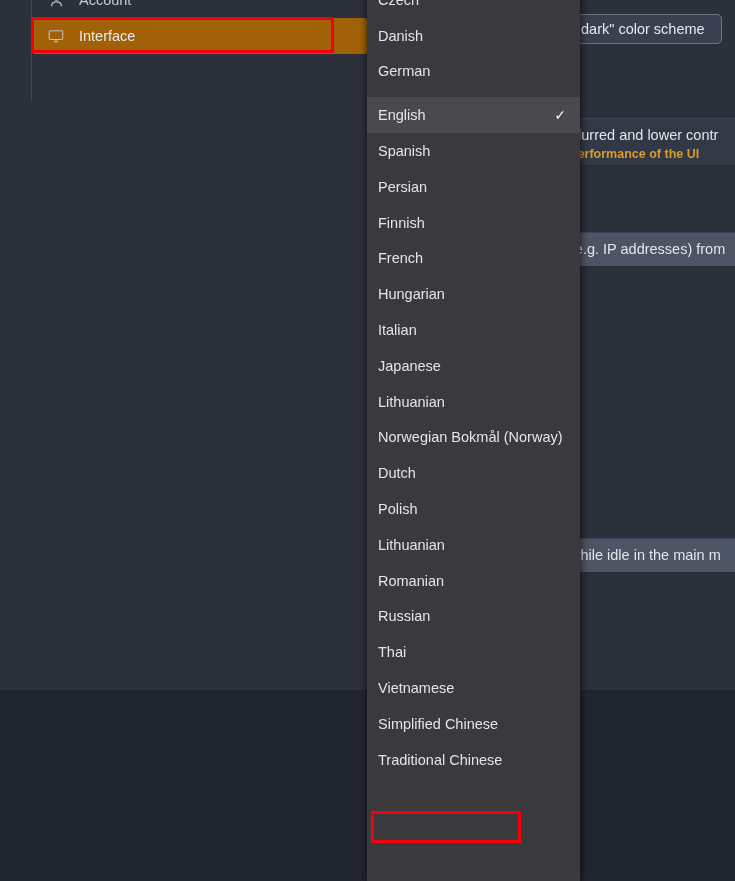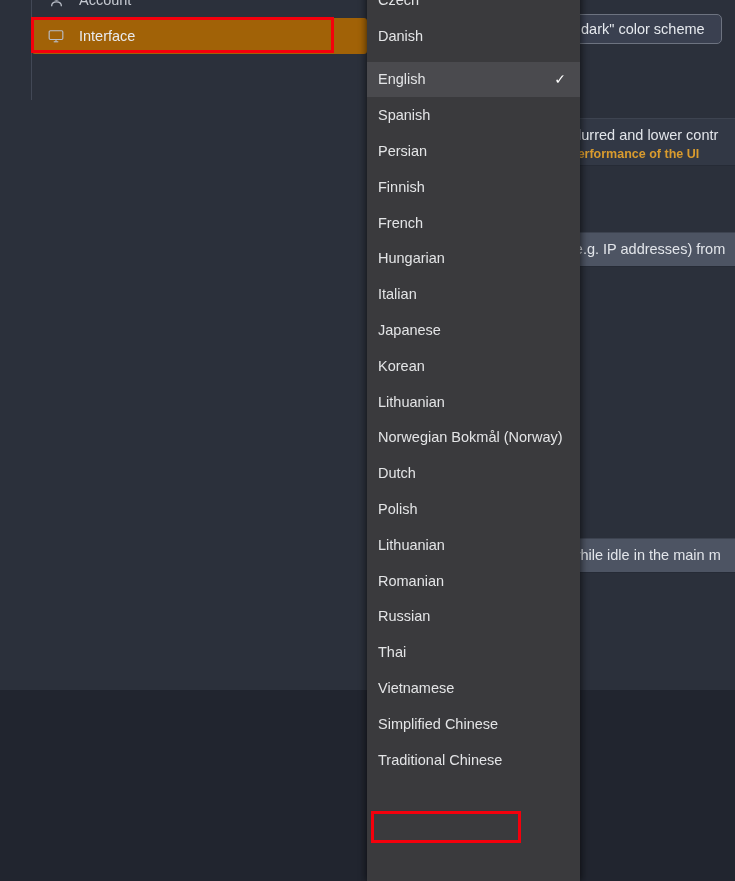--- a/index.html
+++ b/index.html
@@ -176,20 +176,23 @@
 
   <div class="combo-btn">dark" color scheme</div>
 
   <div class="dropdown" id="dropdown">
       <div class="dd-item">
         <span>Czech</span>
       </div>
       <div class="dd-item">
         <span>Danish</span>
       </div>
+      <div class="dd-item">
+        <span>German</span>
+      </div>
       <div class="dd-item checked">
         <span>English</span>
         <span class="dd-check">✓</span>
       </div>
       <div class="dd-item">
         <span>Spanish</span>
       </div>
       <div class="dd-item">
         <span>Persian</span>
       </div>
@@ -202,23 +205,20 @@
       <div class="dd-item">
         <span>Hungarian</span>
       </div>
       <div class="dd-item">
         <span>Italian</span>
       </div>
       <div class="dd-item">
         <span>Japanese</span>
       </div>
       <div class="dd-item">
-        <span>Korean</span>
-      </div>
-      <div class="dd-item">
         <span>Lithuanian</span>
       </div>
       <div class="dd-item">
         <span>Norwegian Bokmål (Norway)</span>
       </div>
       <div class="dd-item">
         <span>Dutch</span>
       </div>
       <div class="dd-item">
         <span>Polish</span>

